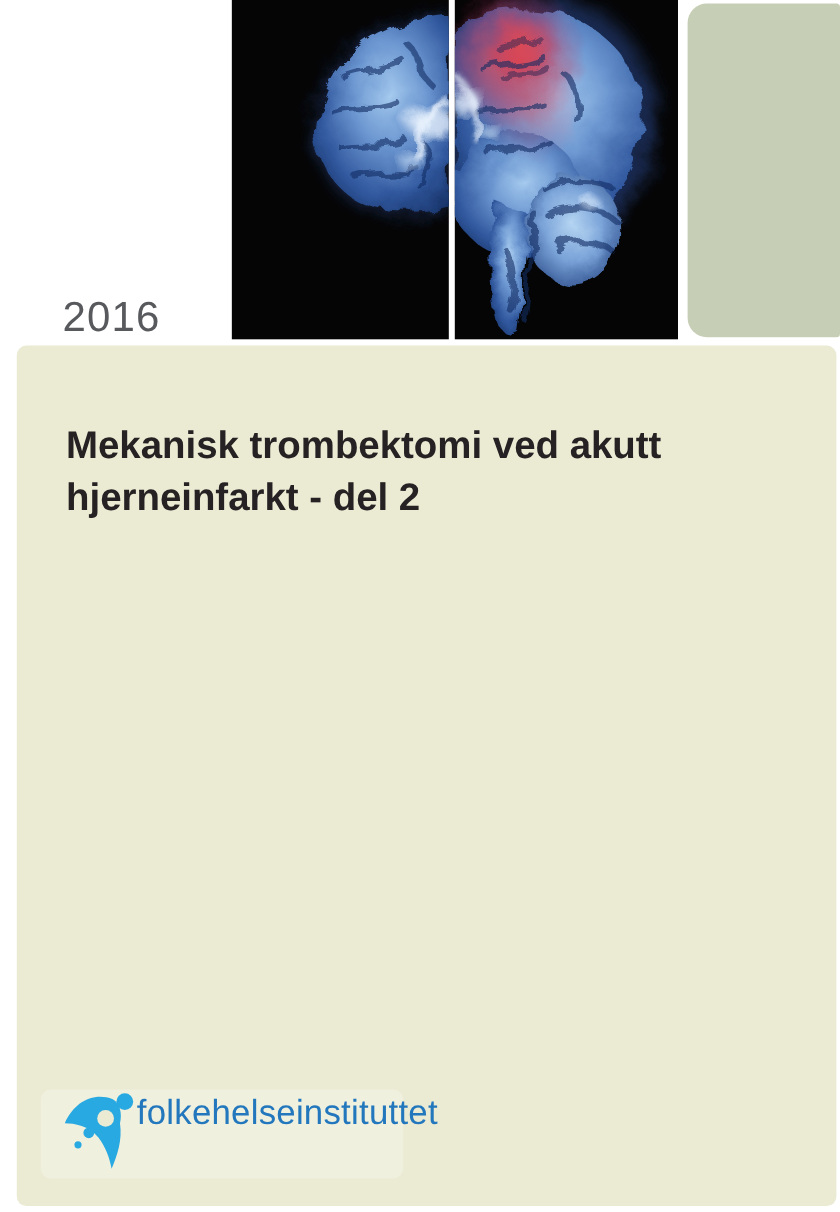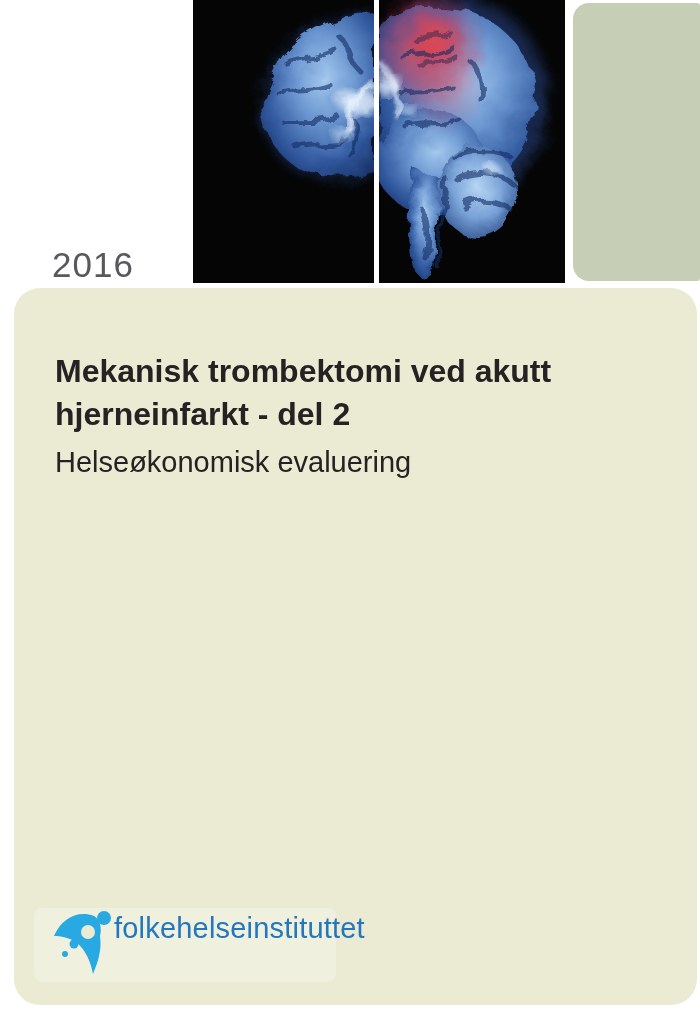--- a/index.html
+++ b/index.html
@@ -45,21 +45,21 @@
     background: var(--panel-green);
     border-radius: 16px 3px 3px 16px;
   }
   .cover-panel {
     position: absolute;
     left: 14px;
     top: 288px;
     width: 683px;
     height: 717px;
     background: var(--panel-beige);
-    border-radius: 26px;
+    border-radius: 8px;
   }
   .report-title {
     position: absolute;
     left: 41px;
     top: 62px;
     width: 525px;
     font-size: 32px;
     font-weight: 700;
     line-height: 1.33;
     color: var(--title-color);
@@ -196,21 +196,20 @@
       <path d="M190,66 C202,80 208,98 206,118" fill="none" stroke="#e8f3fe" stroke-width="5" stroke-linecap="round" opacity="0.8" filter="url(#b2)"></path>
       <ellipse cx="300" cy="170" rx="8" ry="5" fill="#dcebfb" opacity="0.6" filter="url(#b2)"></ellipse>
     </g>
   </g>
 </svg>
 
 <div class="green-panel"></div>
 
 <div class="cover-panel">
   <h1 class="report-title">Mekanisk trombektomi ved akutt hjerneinfarkt - del 2</h1>
-  <div class="report-subtitle">Helseøkonomisk evaluering</div>
 
   <div class="logo-band"></div>
   <div class="logo">
 
     <svg class="logo-mark" viewBox="0 0 64 70" aria-hidden="true">
       <path d="M6,30 C14,12 30,4 46,10 C52,13 54,22 52,30 C54,44 50,56 45,68 C43,58 40,50 34,42 C26,32 14,30 6,30 Z" fill="#29a9e1"></path>
       <circle cx="40" cy="26" r="7" fill="#ebead3"></circle>
       <circle cx="56" cy="12" r="7" fill="#29a9e1"></circle>
       <circle cx="26" cy="38" r="4.5" fill="#29a9e1"></circle>
       <circle cx="17" cy="48" r="3" fill="#29a9e1"></circle>

